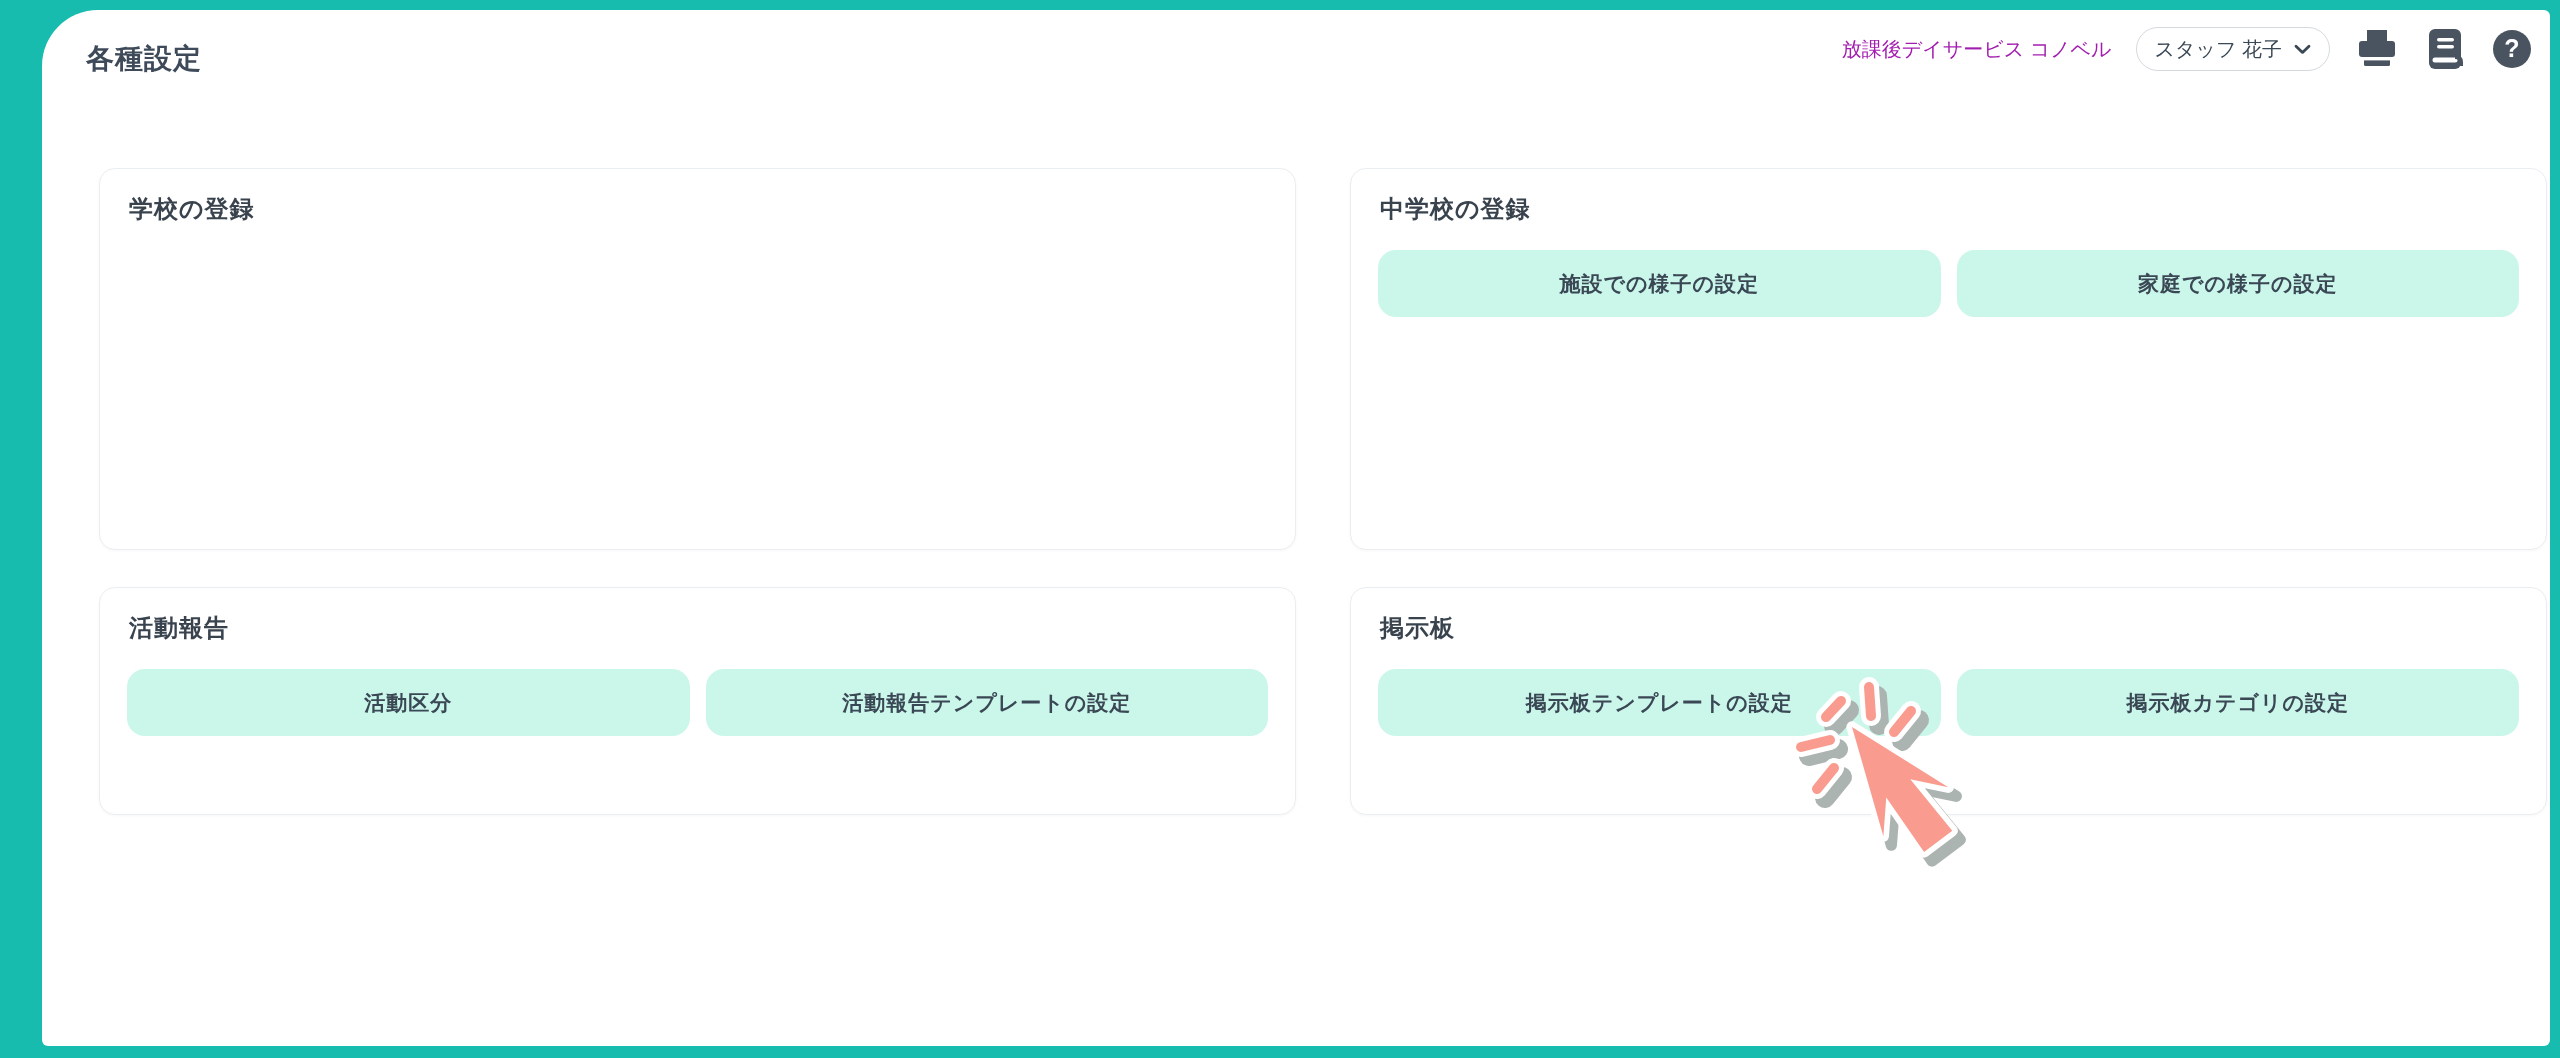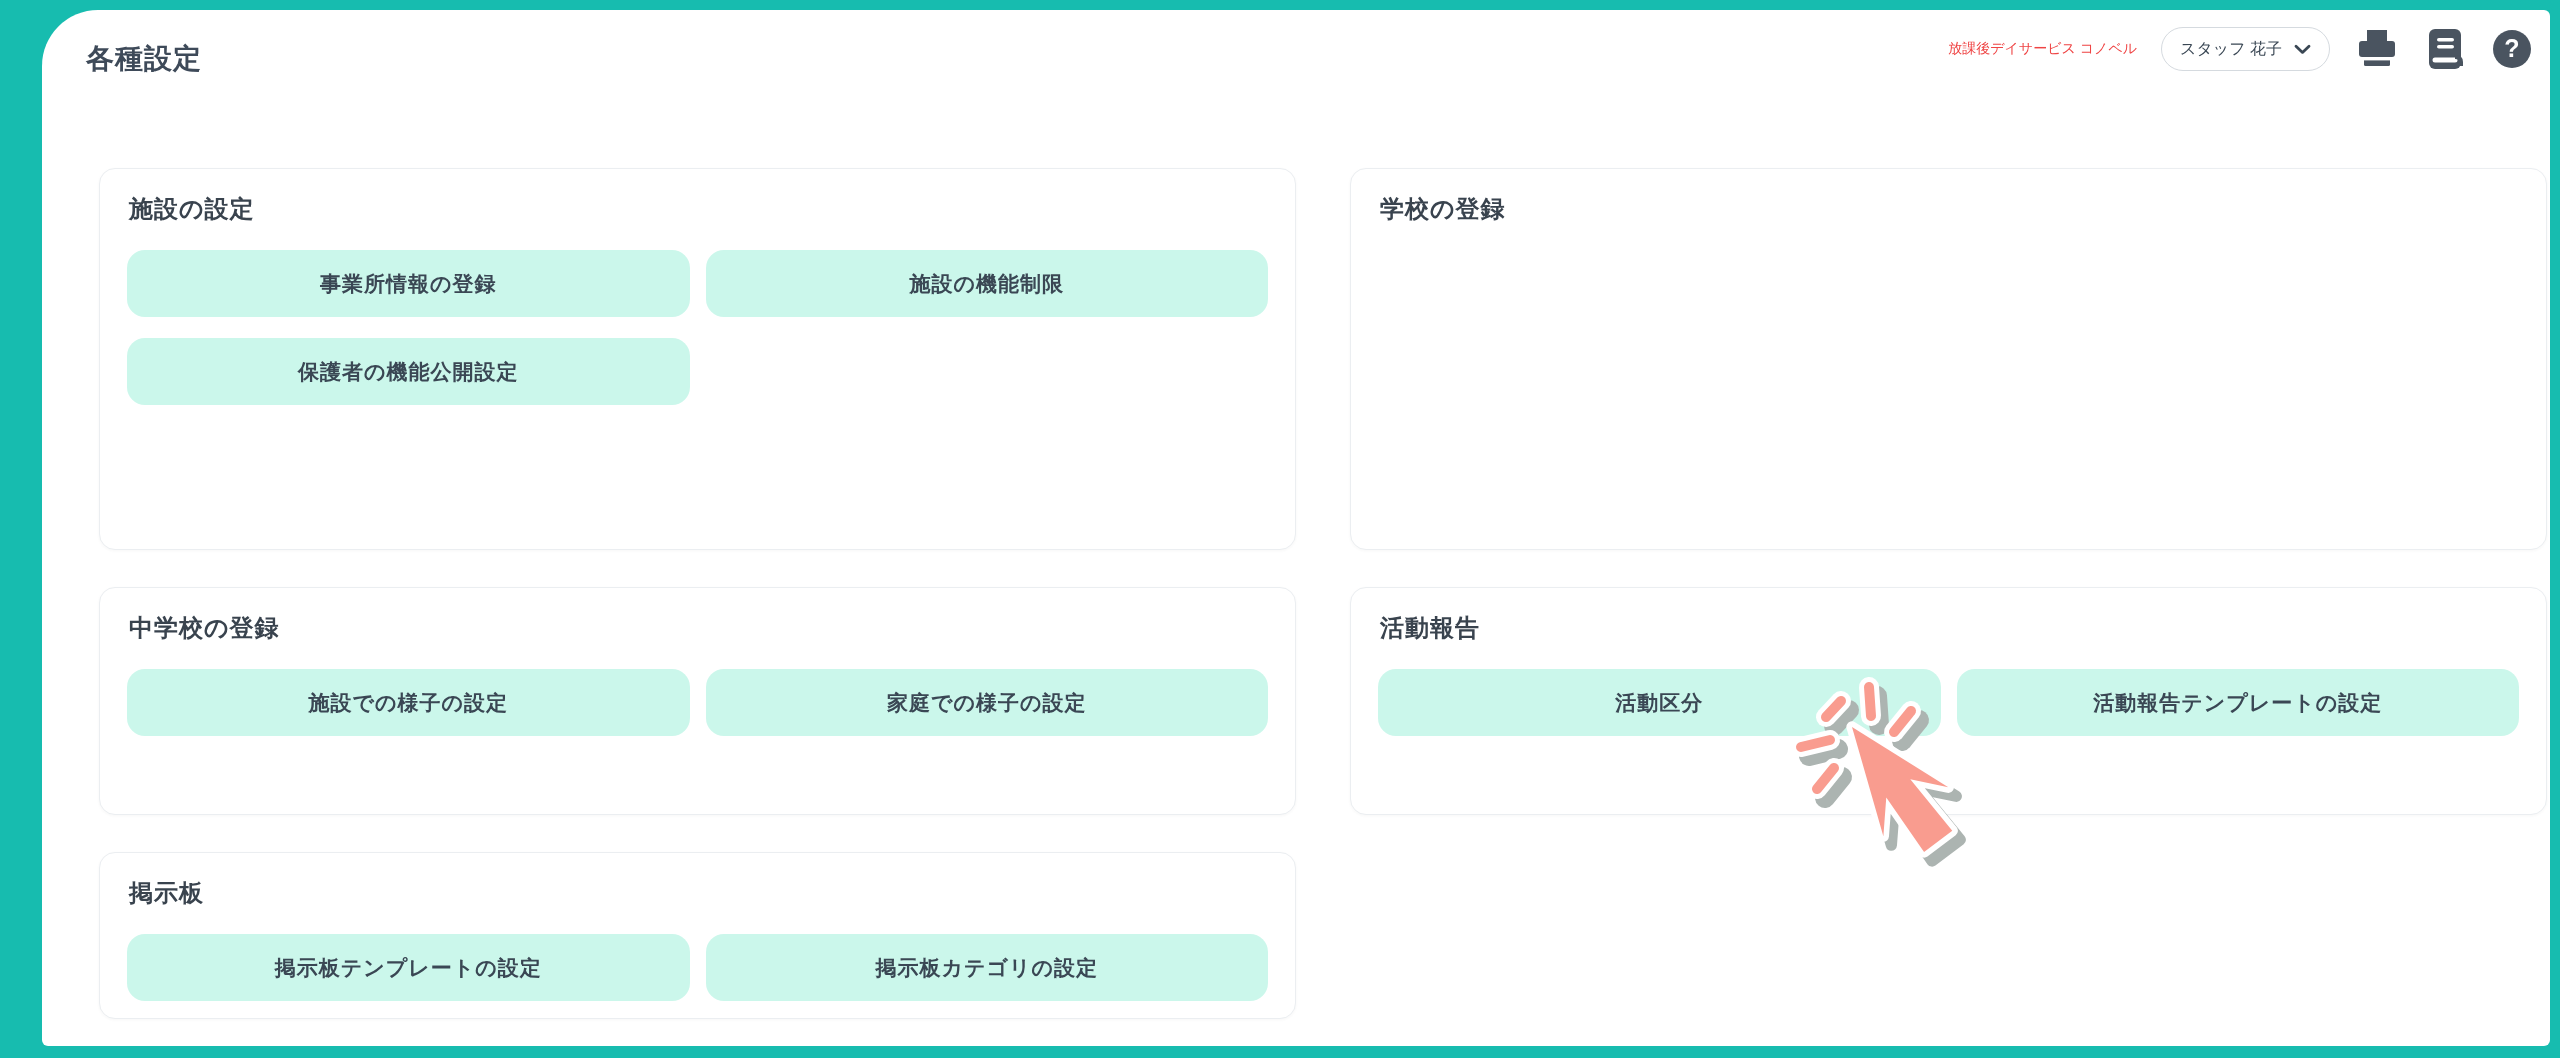--- a/index.html
+++ b/index.html
@@ -17,26 +17,26 @@
   }
   
   .page-title{
     position:absolute;left:44px;top:30px;
     font-size:28px;font-weight:bold;color:#3E4A59;letter-spacing:1px;
   }
   .header-right{
     position:absolute;right:16px;top:14px;height:50px;
     display:flex;align-items:center;gap:24px;
   }
-  .facility-name{font-size:14px;color:#ef4444;white-space:nowrap;}
+  .facility-name{font-size:20px;color:#a21caf;white-space:nowrap;}
   .user-pill{
     display:flex;align-items:center;gap:12px;
     height:42px;padding:0 18px;
     border:1.5px solid #D5DADF;border-radius:22px;background:#fff;
-    font-size:16px;color:#3A4754;cursor:pointer;white-space:nowrap;
+    font-size:20px;color:#3A4754;cursor:pointer;white-space:nowrap;
   }
   .hdr-iconbtn{display:flex;align-items:center;justify-content:center;cursor:pointer;background:none;border:none;padding:0;}
   
   .cards{
     position:absolute;left:57px;top:158px;
     display:grid;
     grid-template-columns:1197px 1197px;
     grid-template-rows:382px 228px 167px;
     column-gap:54px;row-gap:37px;
   }
@@ -115,28 +115,20 @@
         <svg width="44" height="44" viewBox="0 0 44 44">
           <circle cx="22" cy="22" r="19" fill="#4A5460"></circle>
           <text x="22" y="30" text-anchor="middle" font-family="Liberation Sans, DejaVu Sans, sans-serif" font-size="25" font-weight="bold" fill="#FFFFFF">?</text>
         </svg>
       </span>
     </button>
   </div>
 
   <div class="cards">
 
-    <section class="card">
-      <h2 class="card-title">施設の設定</h2>
-      <div class="btn-grid">
-        <button class="mint-btn">事業所情報の登録</button>
-        <button class="mint-btn">施設の機能制限</button>
-        <button class="mint-btn">保護者の機能公開設定</button>
-      </div>
-    </section>
 
     <section class="card">
       <h2 class="card-title">学校の登録</h2>
     </section>
 
     <section class="card">
       <h2 class="card-title">中学校の登録</h2>
       <div class="btn-grid">
         <button class="mint-btn">施設での様子の設定</button>
         <button class="mint-btn">家庭での様子の設定</button>

